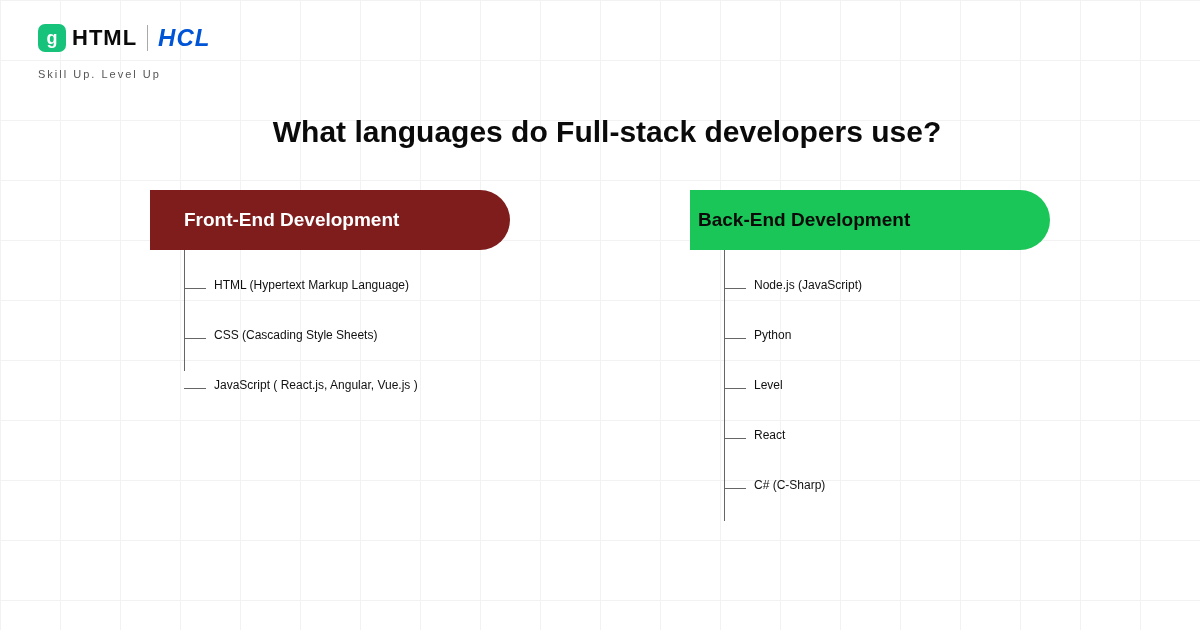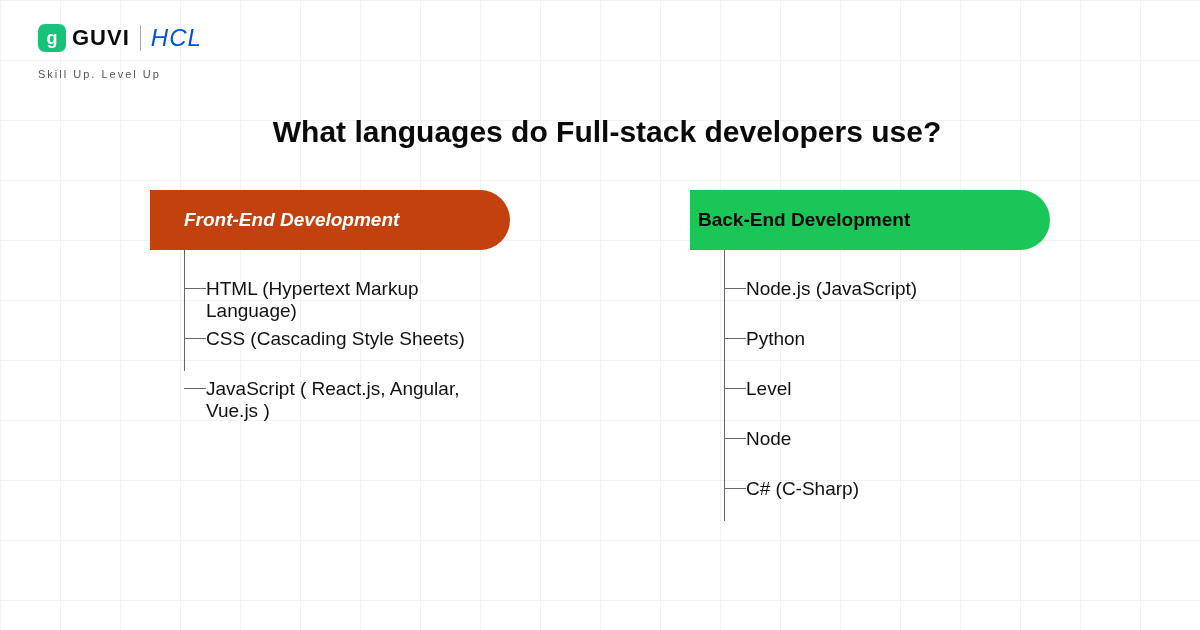--- a/index.html
+++ b/index.html
@@ -49,21 +49,21 @@
     font-size: 22px;
     letter-spacing: 1px;
     color: #0a0a0a;
   }
   .divider-v {
     width: 1px;
     height: 26px;
     background: #a9a9a9;
   }
   .hcl-text {
-    font-weight: 400;
+    font-weight: 700;
     font-style: italic;
     font-size: 24px;
     color: #0054d6;
     letter-spacing: 1px;
   }
   .tagline {
     font-size: 11px;
     letter-spacing: 2px;
     color: #555;
     margin-top: 16px;
@@ -95,41 +95,41 @@
     height: 60px;
     border-radius: 0 40px 40px 0;
     display: flex;
     align-items: center;
     padding-left: 34px;
     color: #fff;
     font-size: 19px;
     font-weight: 600;
     position: relative;
   }
-  .pill.purple { background: #c2410c; font-style: italic; }
+  .pill.purple { background: #7f1d1d; }
   .pill.green  { background: #19c657; color: #0a0a0a; padding-left: 8px; }
   .tree {
     position: relative;
     margin-left: 34px;
     margin-top: 0;
     padding-top: 18px;
   }
   .tree::before {
     content: "";
     position: absolute;
     top: 0;
     left: 0;
     width: 1px;
     background: #666;
     height: var(--line-h, 100%);
   }
   .item {
     position: relative;
-    padding-left: 22px;
-    font-size: 19px;
+    padding-left: 30px;
+    font-size: 12px;
     color: #111;
     height: 50px;
     display: flex;
     align-items: flex-start;
     padding-top: 10px;
   }
   .item::before {
     content: "";
     position: absolute;
     left: 0;
@@ -139,21 +139,21 @@
     background: #666;
   }
 </style>
 </head>
 <body>
 
 <div class="header">
   <div class="brand-row">
     <div class="guvi-logo">
       <div class="guvi-mark">g</div>
-      <div class="guvi-text">GUVI</div>
+      <div class="guvi-text">HTML</div>
     </div>
     <div class="divider-v"></div>
     <div class="hcl-text">HCL</div>
   </div>
   <div class="tagline">Skill Up. Level Up</div>
 </div>
 
 <div class="title">What languages do Full-stack developers use?</div>
 
 <div class="columns">
@@ -183,21 +183,21 @@
       <div class="item">
           <span>Node.js (JavaScript)</span>
         </div>
       <div class="item">
           <span>Python</span>
         </div>
       <div class="item">
           <span>Level</span>
         </div>
       <div class="item">
-          <span>Node</span>
+          <span>React</span>
         </div>
       <div class="item">
           <span>C# (C-Sharp)</span>
         </div>
     </div>
   </div>
 
 </div>
 
 </body></html>

